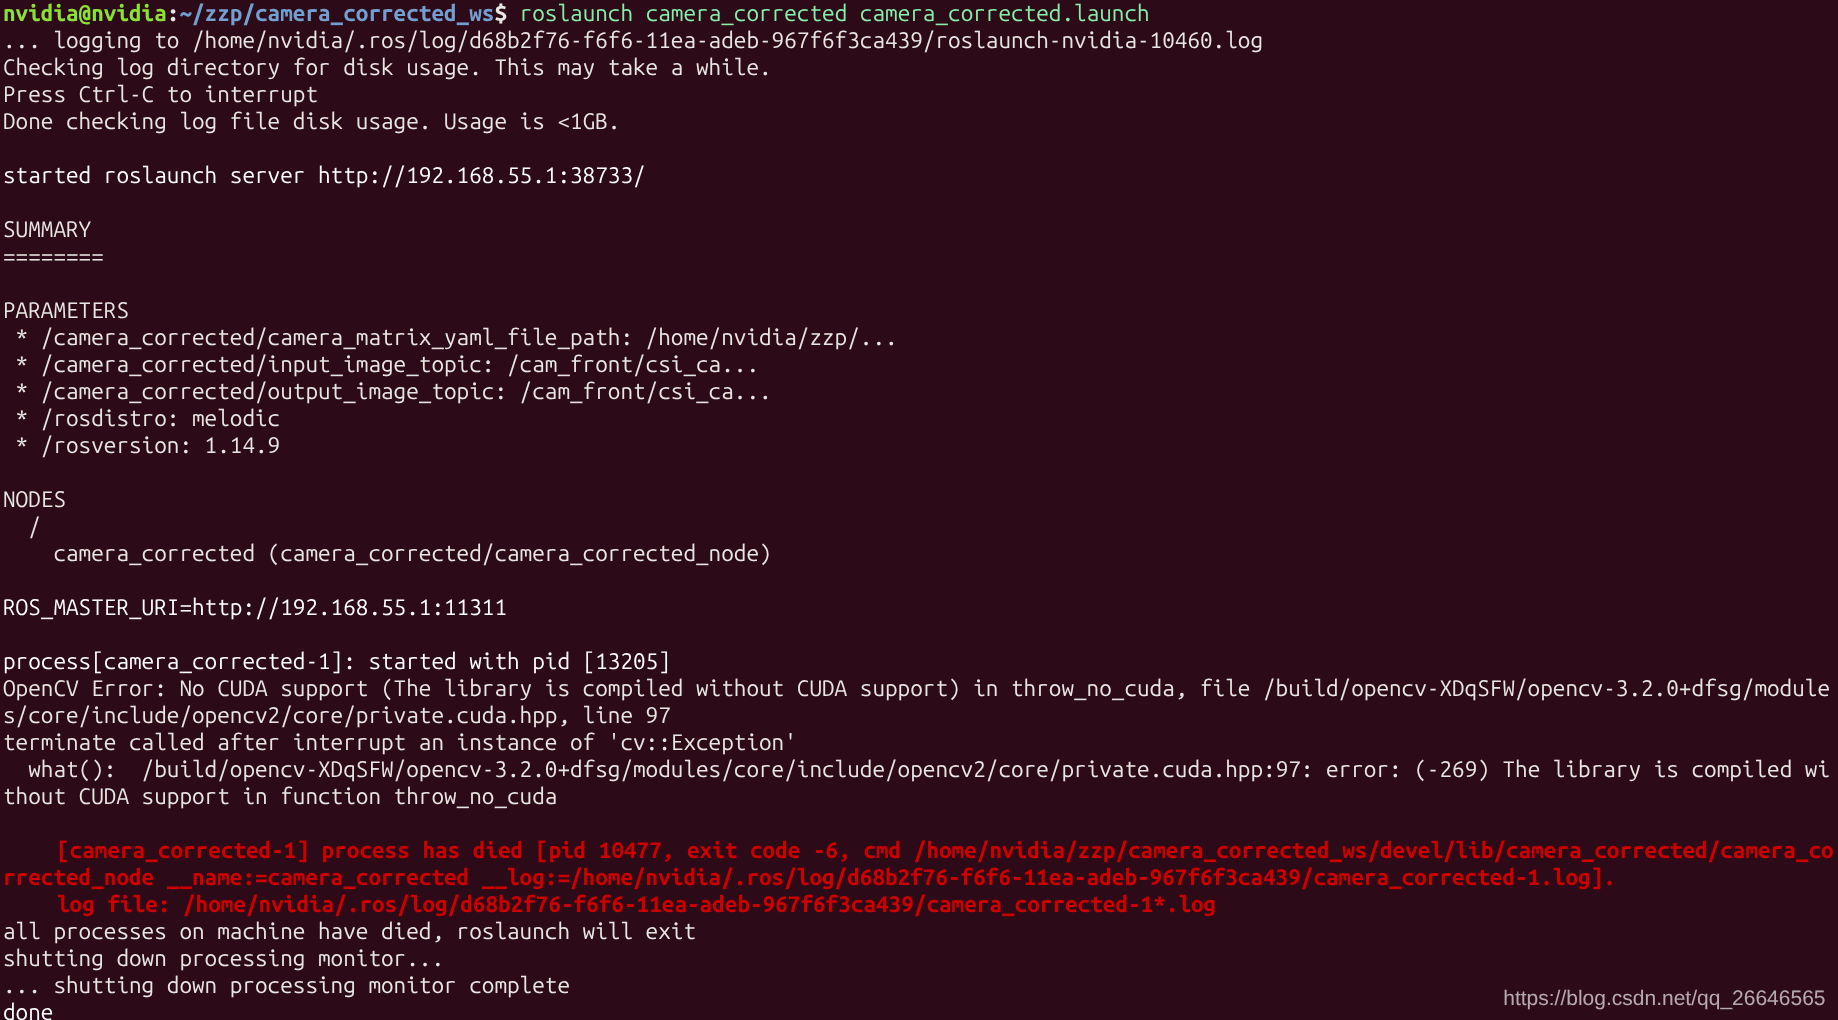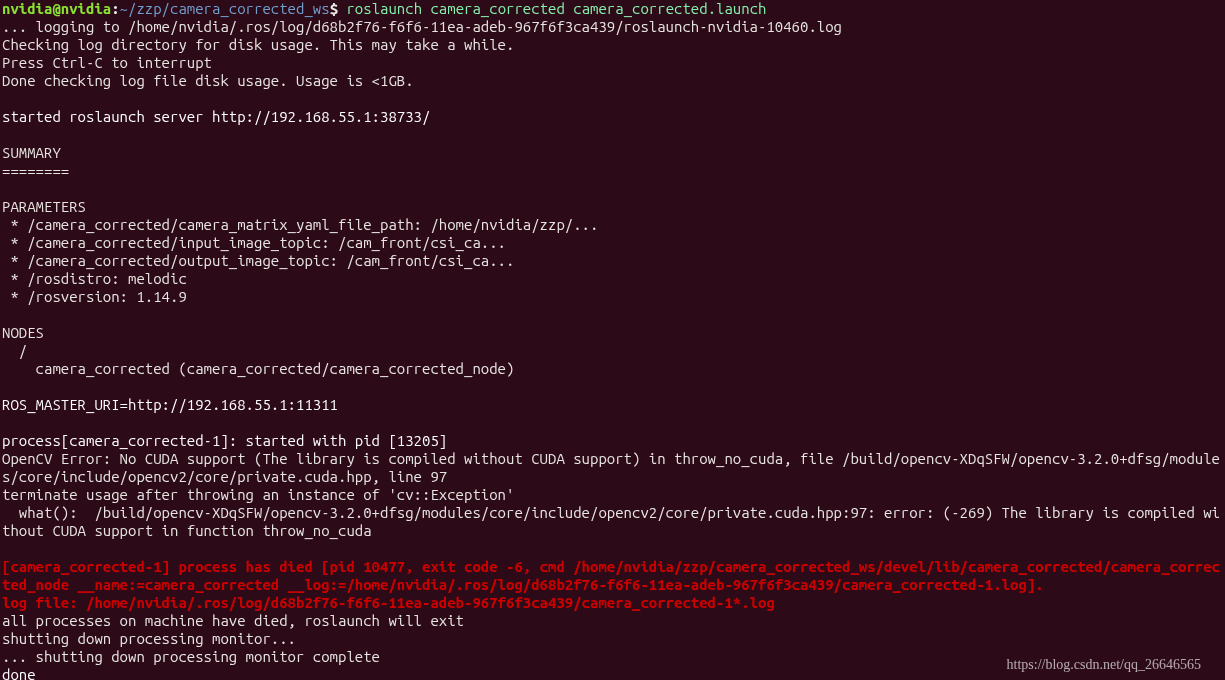--- a/index.html
+++ b/index.html
@@ -14,31 +14,31 @@
     color: #e8e6e3;
     overflow: hidden;
     position: relative;
   }
   .term {
     padding: 0 2px;
     white-space: pre-wrap;
     word-break: break-all;
   }
   .prompt-user { color: #8ae234; font-weight: bold; text-align: right; }
-  .prompt-path { color: #729fcf; font-weight: normal; }
+  .prompt-path { color: #729fcf; font-weight: bold; }
   .prompt-sep  { color: #e8e6e3; font-weight: bold; }
   .cmd { color: #86efac; }
   .bold { font-weight: normal; color: #ffffff; }
-  .err { color: #cc0000; font-weight: bold; }
+  .err { color: #cc0000; font-weight: bold; margin-left: 36px; }
   .watermark {
     position: absolute;
-    right: 24px;
+    right: 8px;
     bottom: 6px;
     color: rgba(255,255,255,0.65);
-    font-family: Liberation Serif, serif;
+    font-family: Liberation Sans, sans-serif;
     font-size: 14px;
   }
 </style>
 </head>
 <body>
 
 <div class="term"><span class="prompt-user">nvidia@nvidia</span><span class="prompt-sep">:</span><span class="prompt-path">~/zzp/camera_corrected_ws</span><span class="prompt-sep">$ </span><span class="cmd">roslaunch camera_corrected camera_corrected.launch</span>
 <span>... logging to /home/nvidia/.ros/log/d68b2f76-f6f6-11ea-adeb-967f6f3ca439/roslaunch-nvidia-10460.log</span>
 <span>Checking log directory for disk usage. This may take a while.</span>
 <span>Press Ctrl-C to interrupt</span>
@@ -57,21 +57,21 @@
 <span> * /rosversion: 1.14.9</span>
 
 <span>NODES</span>
 <span>  /</span>
 <span>    camera_corrected (camera_corrected/camera_corrected_node)</span>
 
 <span class="bold">ROS_MASTER_URI=http://192.168.55.1:11311</span>
 
 <span class="bold">process[camera_corrected-1]: started with pid [13205]</span>
 <span>OpenCV Error: No CUDA support (The library is compiled without CUDA support) in throw_no_cuda, file /build/opencv-XDqSFW/opencv-3.2.0+dfsg/modules/core/include/opencv2/core/private.cuda.hpp, line 97</span>
-<span>terminate usage after throwing an instance of 'cv::Exception'</span>
+<span>terminate called after interrupt an instance of 'cv::Exception'</span>
 <span>  what():  /build/opencv-XDqSFW/opencv-3.2.0+dfsg/modules/core/include/opencv2/core/private.cuda.hpp:97: error: (-269) The library is compiled without CUDA support in function throw_no_cuda</span>
 
 <span class="err">[camera_corrected-1] process has died [pid 10477, exit code -6, cmd /home/nvidia/zzp/camera_corrected_ws/devel/lib/camera_corrected/camera_corrected_node __name:=camera_corrected __log:=/home/nvidia/.ros/log/d68b2f76-f6f6-11ea-adeb-967f6f3ca439/camera_corrected-1.log].</span>
 <span class="err">log file: /home/nvidia/.ros/log/d68b2f76-f6f6-11ea-adeb-967f6f3ca439/camera_corrected-1*.log</span>
 <span>all processes on machine have died, roslaunch will exit</span>
 <span>shutting down processing monitor...</span>
 <span>... shutting down processing monitor complete</span>
 <span class="bold">done</span></div>
 
 <div class="watermark">https://blog.csdn.net/qq_26646565</div>

